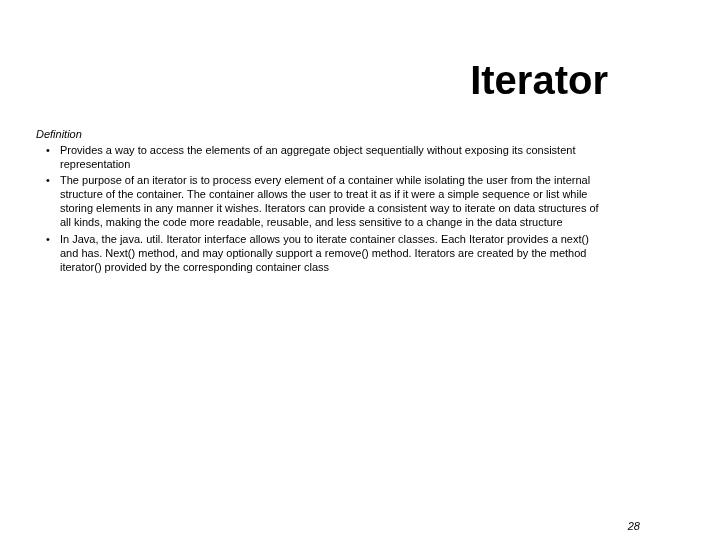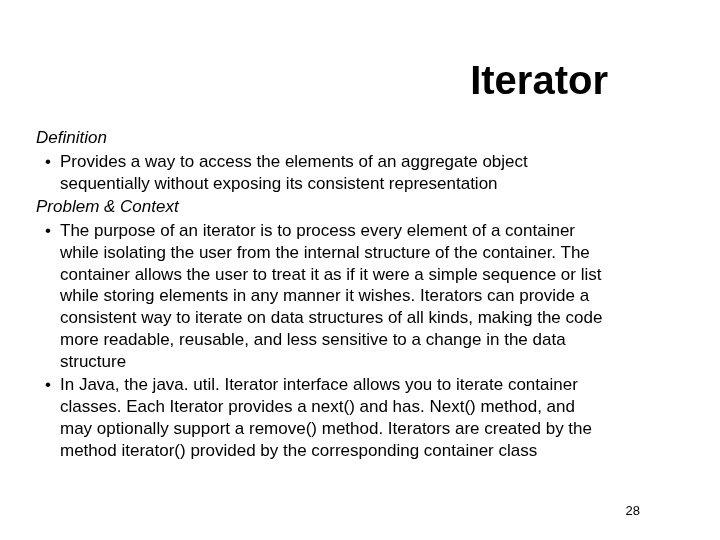--- a/index.html
+++ b/index.html
@@ -1,41 +1,40 @@
 <!DOCTYPE html>
 <html><head>
 <meta charset="utf-8">
 <style>
   * { margin: 0; padding: 0; box-sizing: border-box; }
   html, body { width: 720px; height: 540px; background: #fff; font-family: Arial, Helvetica, sans-serif; color: #000; }
   .slide { position: relative; width: 648px; height: 540px; padding: 0; }
   .title { position: absolute; top: 58px; right: 40px; font-size: 40px; font-weight: bold; }
-  .body { position: absolute; top: 125px; left: 36px; right: 40px; font-size: 17px; line-height: 1.28; }
+  .body { position: absolute; top: 125px; left: 36px; right: 40px; font-size: 11px; line-height: 1.28; }
   .heading { font-style: italic; margin-top: 2px; }
   .bullet-row { display: flex; align-items: flex-start; margin-top: 2px; }
   .bullet-dot { width: 24px; flex: 0 0 24px; text-align: center; }
   .bullet-text { flex: 1; }
-  .pagenum { position: absolute; right: 8px; bottom: 22px; font-size: 13px; }
+  .pagenum { position: absolute; right: 8px; bottom: 8px; font-size: 11px; font-style: italic; }
 </style>
 </head>
 <body>
 
 <div class="slide">
 
   <div class="title">Iterator</div>
 
   <div class="body">
 
     <div class="heading">Definition</div>
     <div class="bullet-row">
       <div class="bullet-dot">•</div>
       <div class="bullet-text">Provides a way to access the elements of an aggregate object sequentially without exposing its consistent representation</div>
     </div>
 
-    <div class="heading">Problem &amp; Context</div>
     <div class="bullet-row">
       <div class="bullet-dot">•</div>
       <div class="bullet-text">The purpose of an iterator is to process every element of a container while isolating the user from the internal structure of the container. The container allows the user to treat it as if it were a simple sequence or list while storing elements in any manner it wishes. Iterators can provide a consistent way to iterate on data structures of all kinds, making the code more readable, reusable, and less sensitive to a change in the data structure</div>
     </div>
 
     <div class="bullet-row">
       <div class="bullet-dot">•</div>
       <div class="bullet-text">In Java, the java. util. Iterator interface allows you to iterate container classes. Each Iterator provides a next() and has. Next() method, and may optionally support a remove() method. Iterators are created by the method iterator() provided by the corresponding container class</div>
     </div>
 

